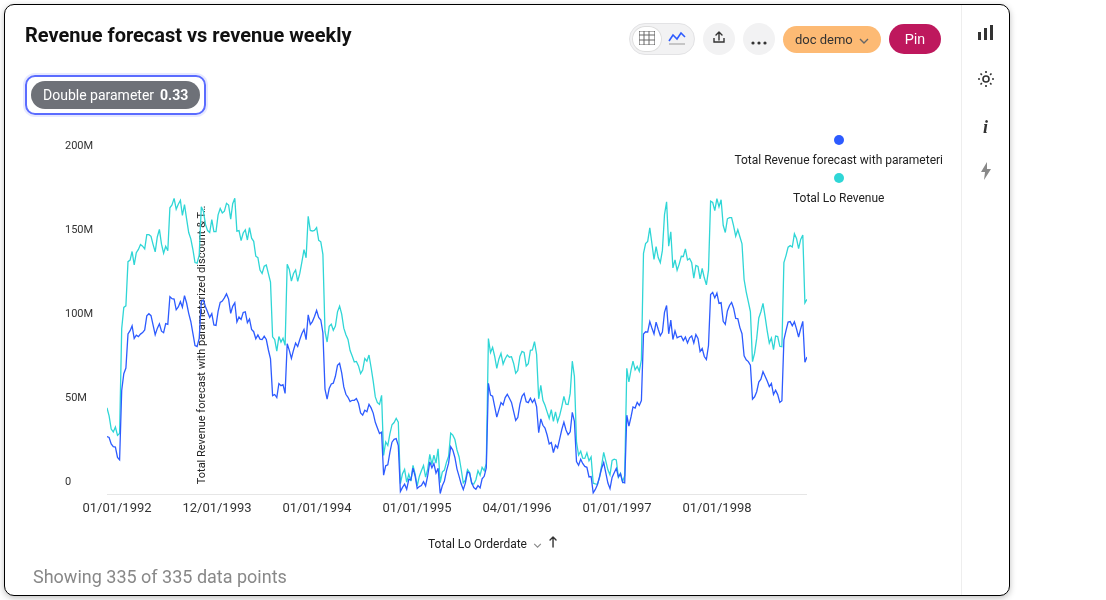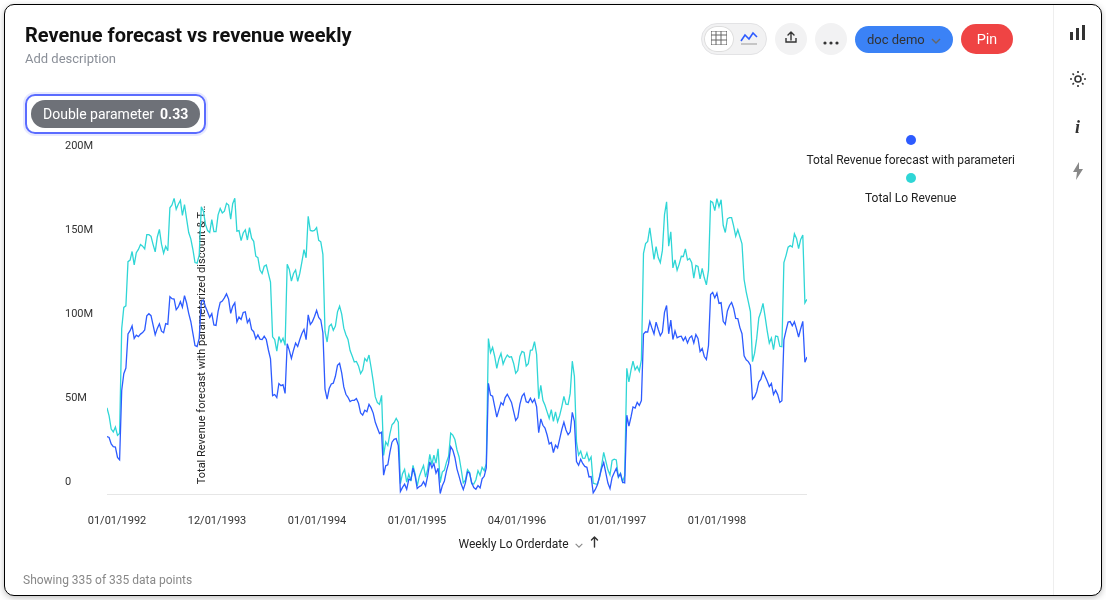--- a/index.html
+++ b/index.html
@@ -8,27 +8,26 @@
   background: #fff;
   color: #111;
   width: 1106px;
   height: 600px;
   overflow: hidden;
   position: relative;
 }
 .frame {
   position: absolute;
   left: 4px; top: 4px;
-  width: 1098px; height: 592px;
+  width: 1006px; height: 592px;
   border: 1px solid #000;
   border-radius: 10px;
   box-shadow: 0 2px 6px rgba(0,0,0,0.25);
   background: #fff;
   display: flex;
-  gap: 20px;
 }
 .main { flex: 1; position: relative; padding: 18px 20px 10px 20px; }
 .sidebar {
   width: 48px;
   border-left: 1px solid #eee;
   display: flex; flex-direction: column; align-items: center;
   gap: 14px; padding-top: 14px;
 }
 .sidebar .sbtn {
   width: 32px; height: 32px; border-radius: 50%;
@@ -52,31 +51,31 @@
   cursor: pointer;
 }
 .seg .segbtn.active { background: #fff; box-shadow: 0 0 0 1px #ddd inset; }
 .iconbtn {
   width: 32px; height: 32px; border-radius: 50%;
   display: flex; align-items: center; justify-content: center;
   background: #f2f2f3; cursor: pointer;
 }
 .workspace {
   display: flex; align-items: center; gap: 6px;
-  background: #3b82f6; border-radius: 18px;
+  background: #fdba74; border-radius: 18px;
   padding: 6px 12px; cursor: pointer; font-size: 13px; color: #333;
 }
 .pin {
-  background: #ef4444; color: #fff; border: none;
+  background: #be185d; color: #fff; border: none;
   border-radius: 18px; padding: 7px 16px; font-size: 14px;
   font-weight: 500; cursor: pointer;
 }
 
 .param-wrap {
-  margin-top: 28px;
+  margin-top: 20px;
   display: inline-block;
   border: 2px solid #5b6cff;
   border-radius: 10px;
   padding: 4px;
   box-shadow: 0 0 0 2px rgba(91,108,255,0.15);
 }
 .param-chip {
   background: #6e7178; color: #fff;
   border-radius: 16px; padding: 6px 12px;
   font-size: 14px; display: flex; align-items: center; gap: 6px;
@@ -93,48 +92,47 @@
   transform: translateY(-50%) rotate(-90deg);
   transform-origin: center;
   font-size: 11px; color: #222; white-space: nowrap;
   width: 360px; text-align: center;
 }
 .ytick {
   position: absolute; left: 40px;
   font-size: 11px; color: #333; text-align: left; width: 36px;
 }
 .xtick {
-  position: absolute; bottom: 28px;
-  font-size: 11px; color: #333; transform: translateX(-50%);
+  position: absolute; bottom: 40px;
+  font-size: 13px; color: #333; transform: translateX(-50%);
 }
 .xaxis-title {
   position: absolute; left: 50%; bottom: 4px; transform: translateX(-50%);
   font-size: 12px; color: #222; display: flex; align-items: center; gap: 6px;
 }
 .legend {
   position: absolute; right: 18px; top: 0;
   font-size: 12px; color: #222;
 }
 .legend-row { display: flex; align-items: center; gap: 8px; margin-bottom: 6px; cursor: pointer; flex-direction: column; }
 .legend-dot { width: 10px; height: 10px; border-radius: 50%; }
 svg.plot { position: absolute; left: 82px; top: 10px; }
 .footer {
-  position: absolute; left: 18px; bottom: 8px;
-  font-size: 12px; color: #888;
+  position: absolute; left: 28px; bottom: 8px;
+  font-size: 18px; color: #888;
 }
 </style>
 </head>
 <body>
 
 <div class="frame">
   <div class="main">
     <div class="header">
       <div>
         <div class="title">Revenue forecast vs revenue weekly</div>
-        <div class="desc">Add description</div>
       </div>
       <div class="actions">
         <div class="seg">
           <div class="segbtn active">
             <span>
               <svg width="16" height="14" viewBox="0 0 16 14">
                   <rect x="0" y="0" width="16" height="14" rx="1" fill="none" stroke="#666" stroke-width="1.2"></rect>
                   <line x1="0" y1="4" x2="16" y2="4" stroke="#666"></line>
                   <line x1="0" y1="9" x2="16" y2="9" stroke="#666"></line>
                   <line x1="5" y1="0" x2="5" y2="14" stroke="#666"></line>
@@ -215,21 +213,21 @@
 
       <div class="xtick" style="left:92px">01/01/1992</div>
       <div class="xtick" style="left:192px">12/01/1993</div>
       <div class="xtick" style="left:292px">01/01/1994</div>
       <div class="xtick" style="left:392px">01/01/1995</div>
       <div class="xtick" style="left:492px">04/01/1996</div>
       <div class="xtick" style="left:592px">01/01/1997</div>
       <div class="xtick" style="left:692px">01/01/1998</div>
 
       <div class="xaxis-title">
-        <span>Weekly Lo Orderdate</span>
+        <span>Total Lo Orderdate</span>
         <span>
           <svg width="9" height="5" viewBox="0 0 10 6">
               <path d="M1 1 L5 5 L9 1" stroke="#888" stroke-width="1.3" fill="none"></path>
             </svg>
         </span>
         <span>
           <svg width="10" height="12" viewBox="0 0 10 12">
               <path d="M5 11 L5 1 M5 1 L2 4 M5 1 L8 4" stroke="#333" stroke-width="1.4" fill="none" stroke-linecap="round"></path>
             </svg>
         </span>

